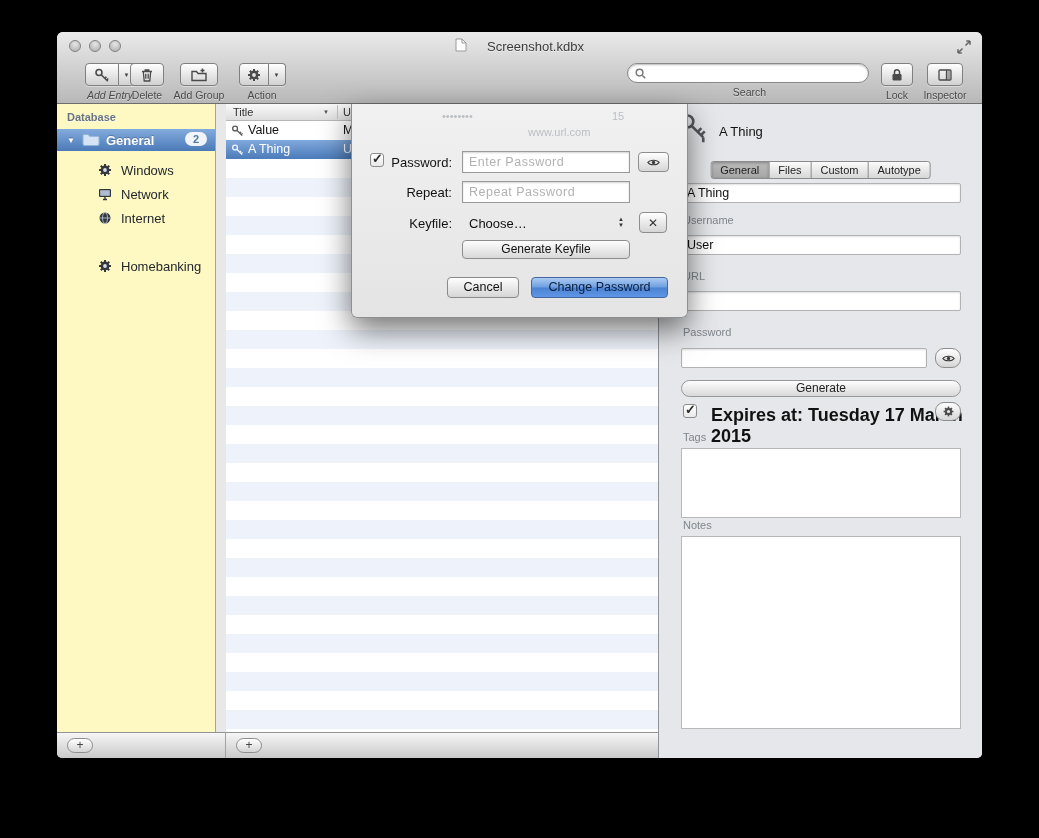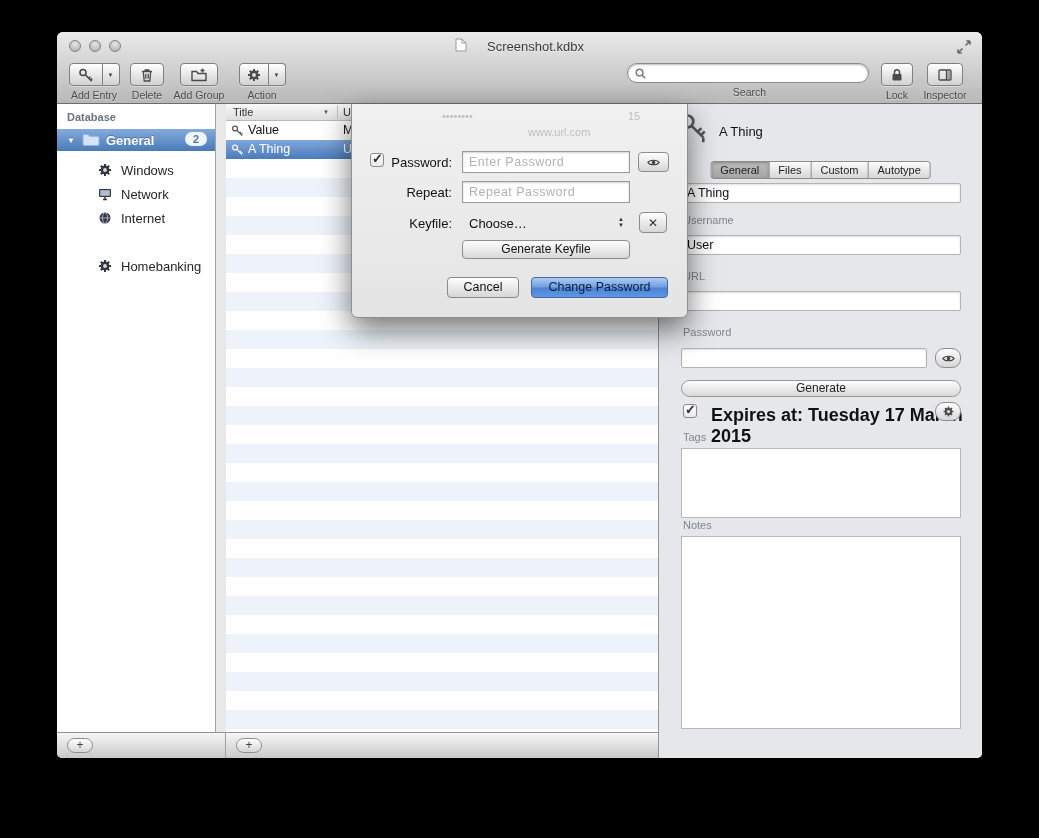--- a/index.html
+++ b/index.html
@@ -28,21 +28,21 @@
     box-shadow:0 1px 0 rgba(255,255,255,.4); vertical-align:top; }
   .tb-seg { display:inline-flex; vertical-align:top; }
   .tb-seg .seg-main { border-radius:4px 0 0 4px; width:34px; }
   .tb-seg .seg-arrow { border-radius:0 4px 4px 0; border-left:none; width:17px; font-size:6px; color:#444; }
   .arrow-glyph { font-size:6px; color:#444; }
   .search-field { width:242px; height:20px; border-radius:10px; background:#fff; border:1px solid #8a8a8a;
     box-shadow:inset 0 1px 2px rgba(0,0,0,.28); display:flex; align-items:center; padding-left:6px; }
 
   
   .sidebar { position:absolute; left:0; top:72px; width:159px; height:628px;
-    background:#ffffff; border-right:1px solid #9fa4ab; }
+    background:#fef9c3; border-right:1px solid #9fa4ab; }
   .sb-header { position:absolute; left:10px; top:7px; font-size:11px; font-weight:bold; color:#697383;
     text-shadow:0 1px 0 rgba(255,255,255,.6); }
   .sb-group { position:absolute; left:0; top:25px; width:100%; height:22px;
     background:linear-gradient(180deg,#83abdd,#4b7ab8); display:flex; align-items:center;
     color:#fff; font-weight:bold; font-size:13px; text-shadow:0 -1px 0 rgba(0,0,0,.25); }
   .sb-disclosure { margin-left:10px; font-size:8px; color:#fff; }
   .sb-group svg { margin-left:7px; }
   .sb-group .sb-group-label { margin-left:6px; }
   .sb-badge { position:absolute; right:8px; top:3px; background:rgba(255,255,255,.9); color:#53769f;
     font-size:11px; font-weight:bold; border-radius:9px; padding:1px 8px; text-shadow:none; }
@@ -158,21 +158,21 @@
             </svg>
         </span>
         <span>Screenshot.kdbx</span>
       </div>
       <div class="fullscreen">
         <svg width="16" height="16" viewBox="0 0 16 16" stroke="#6a6a6a" stroke-width="1.6" fill="none">
             <path d="M9.5 6.5 L14 2 M14 2 h-3.8 M14 2 v3.8 M6.5 9.5 L2 14 M2 14 h3.8 M2 14 v-3.8"></path>
           </svg>
       </div>
 
-      <div class="tb-item" style="left:6px; width:62px;">
+      <div class="tb-item" style="left:22px; width:62px;font-style:italic;">
         <span class="tb-seg">
           <span class="tb-btn seg-main">
             <svg width="16" height="16" viewBox="0 0 16 16" fill="none" stroke="#4a4a4a" stroke-width="1.6">
                 <circle cx="5" cy="5.5" r="3"></circle>
                 <path d="M7.2 7.7 L13.8 14.3 M10.8 11.3 l1.6 -1.6 M12.6 13.1 l1.6 -1.6"></path>
               </svg>
           </span>
           <span class="tb-btn seg-arrow">
               <span class="arrow-glyph">▼</span>
             </span>
@@ -391,21 +391,21 @@
       </div>
 
       <div class="ins-label" style="top:327px;">Tags</div>
       <textarea class="tags-box" style=""></textarea>
       <div class="ins-label" style="top:415px;">Notes</div>
       <textarea class="notes-box" style=""></textarea>
     </div>
 
     <div class="sheet">
       <span class="sheet-ghost" style="left:90px; top:6px;">••••••••</span>
-      <span class="sheet-ghost" style="left:276px; top:6px;">15</span>
+      <span class="sheet-ghost" style="left:260px; top:6px;">15</span>
       <span class="sheet-ghost" style="left:176px; top:22px;">www.url.com</span>
 
       <div class="checkbox sheet-check">
         <span class="check-glyph">✓</span>
       </div>
       <div class="sheet-label" style="top:51px;">Password:</div>
       <input class="sheet-field" style="top: 47px;" placeholder="Enter Password">
       <div class="mini-btn eye-btn-sheet">
         <svg width="15" height="15" viewBox="0 0 16 16" fill="none" stroke="#3c3c3c" stroke-width="1.3">
             <path d="M2 8 C4 4.8 12 4.8 14 8 C12 11.2 4 11.2 2 8 z"></path>

